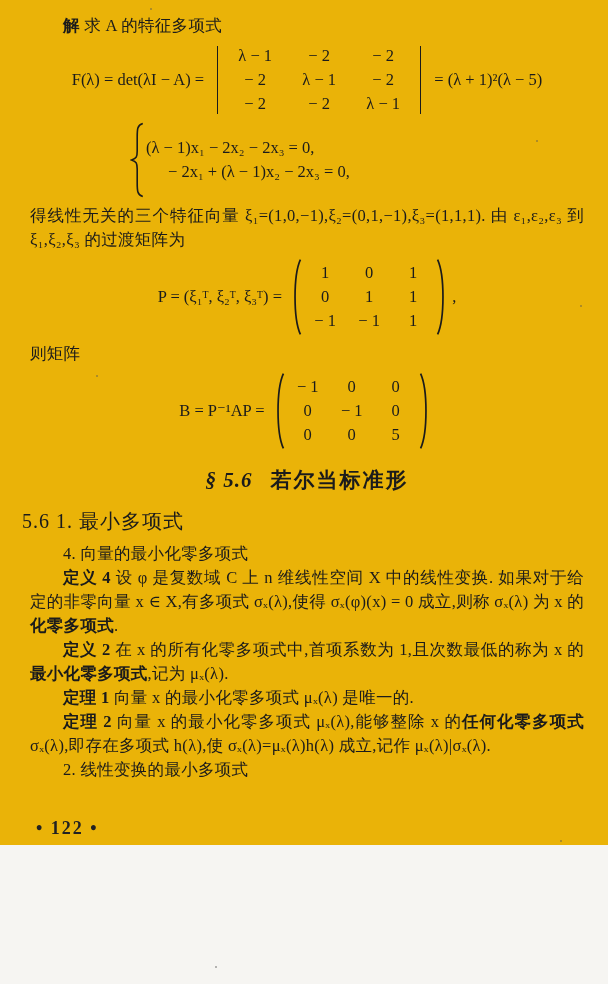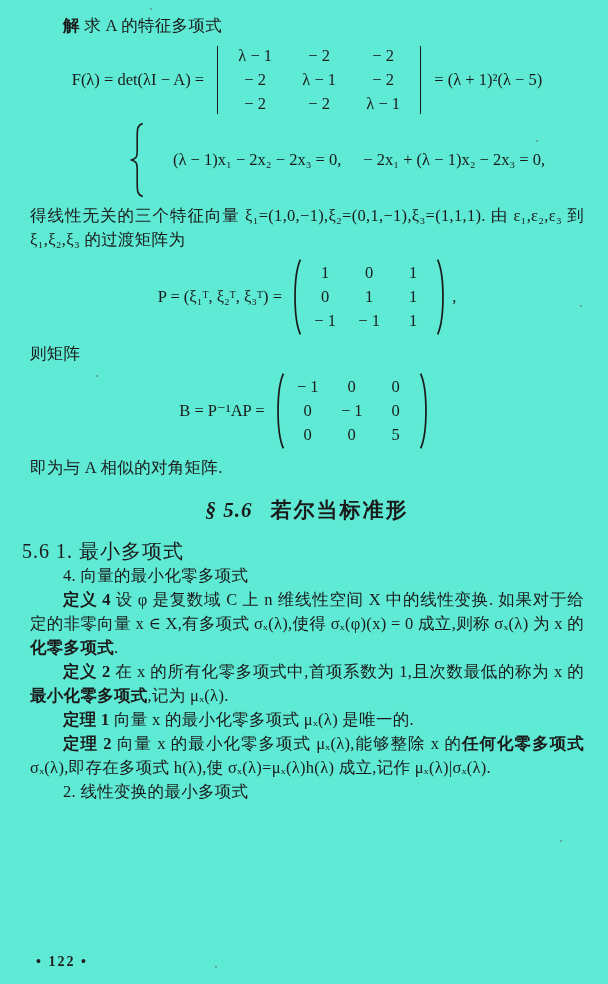--- a/index.html
+++ b/index.html
@@ -4,23 +4,23 @@
 <style>
   html,body{margin:0;padding:0;}
   body{
     width:608px;height:984px;overflow:hidden;
     background:#f6f5f2;
     font-family:"Liberation Serif","DejaVu Serif",serif;
     color:#1b1b1b;
   }
   .page{
     position:relative;box-sizing:border-box;
-    width:608px;height:984px;
+    width:608px;height:845px;
     padding:14px 24px 0 30px;
-    background:#5eead4;
+    background:#eab308;
   }
   .para{
     margin:0;font-size:16.5px;line-height:24px;
     text-align:justify;letter-spacing:0.3px;
   }
   .indent{text-indent:2em;}
   .b{font-weight:bold;}
   
   .eq{
     display:flex;align-items:center;justify-content:center;
@@ -28,36 +28,36 @@
   }
   .eq.sys{justify-content:flex-start;padding-left:100px;}
   .eqtext{white-space:pre;padding:0 4px;}
   .mat{display:inline-flex;flex-direction:column;justify-content:center;}
   .mrow{display:flex;height:24px;align-items:center;}
   .mcell{display:inline-block;text-align:center;white-space:pre;}
   .det .mcell{width:64px;}
   .m3 .mcell{width:44px;}
   .vbar{align-self:stretch;width:0;border-left:1.5px solid #1b1b1b;margin:2px 5px;}
   svg.fence{display:block;}
-  .syslines{display:flex;margin-left:27px;}
+  .syslines{display:flex;flex-direction:column;}
   .sline{height:24px;white-space:pre;}
   .sline.ind{padding-left:22px;}
   
   .sec{
     margin:16px 0 14px 0;text-align:center;
     font-size:21px;font-weight:bold;line-height:28px;letter-spacing:2px;
   }
   .sec .no{margin-right:18px;letter-spacing:1px;font-style:italic;}
   .subsec{
-    margin:6px 0 0 -8px;
+    margin:6px 0 8px -8px;
     font-size:20px;font-weight:400;line-height:26px;letter-spacing:1px;
   }
   .footer{
-    position:absolute;left:36px;bottom:14px;
-    font-size:14px;font-weight:bold;letter-spacing:2px;color:#222;
+    position:absolute;left:36px;bottom:6px;
+    font-size:18px;font-weight:bold;letter-spacing:2px;color:#222;
   }
   
   .speck{position:absolute;width:2px;height:2px;background:#555;border-radius:50%;opacity:.55;}
 </style>
 </head>
 <body>
 
 <div class="page">
 
   <p class="para indent"><span class="b">解</span><span>  求 A 的特征多项式</span></p>
@@ -150,21 +150,20 @@
           <span class="mcell">0</span>
           <span class="mcell">5</span>
         </div>
       </div>
     <svg class="fence" width="13" height="78" viewBox="0 0 20 100" preserveAspectRatio="none" aria-hidden="true">
       <path d="M4 2 C15 22 15 78 4 98" fill="none" stroke="#1b1b1b" stroke-width="1.7" vector-effect="non-scaling-stroke"></path>
     </svg>
     <span class="eqtext"></span>
   </div>
 
-  <p class="para"><span>即为与 A 相似的对角矩阵.</span></p>
 
   <h2 class="sec">
     <span class="no">§ 5.6</span><span>若尔当标准形</span>
   </h2>
 
   <h3 class="subsec">5.6 1. 最小多项式</h3>
 
   <p class="para indent"><span>4. 向量的最小化零多项式</span></p>
   <p class="para indent"><span class="b">定义 4</span><span>  设 φ 是复数域 C 上 n 维线性空间 X 中的线性变换. 如果对于给定的非零向量 x ∈ X,有多项式 σₓ(λ),使得 σₓ(φ)(x) = 0 成立,则称 σₓ(λ) 为 x 的</span><span class="b">化零多项式</span><span>.</span></p>
   <p class="para indent"><span class="b">定义 2</span><span>  在 x 的所有化零多项式中,首项系数为 1,且次数最低的称为 x 的</span><span class="b">最小化零多项式</span><span>,记为 μₓ(λ).</span></p>

